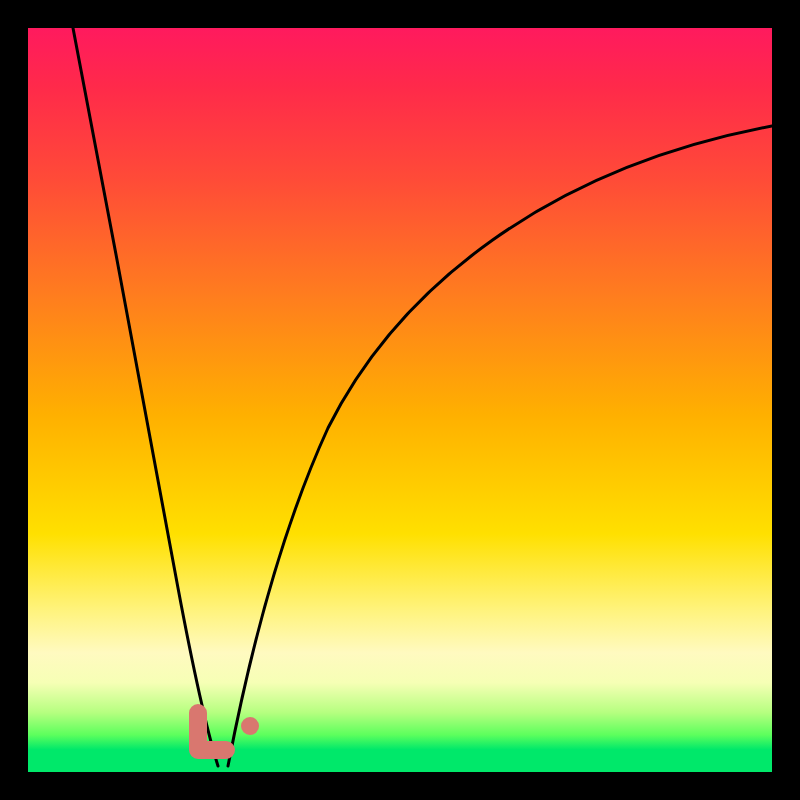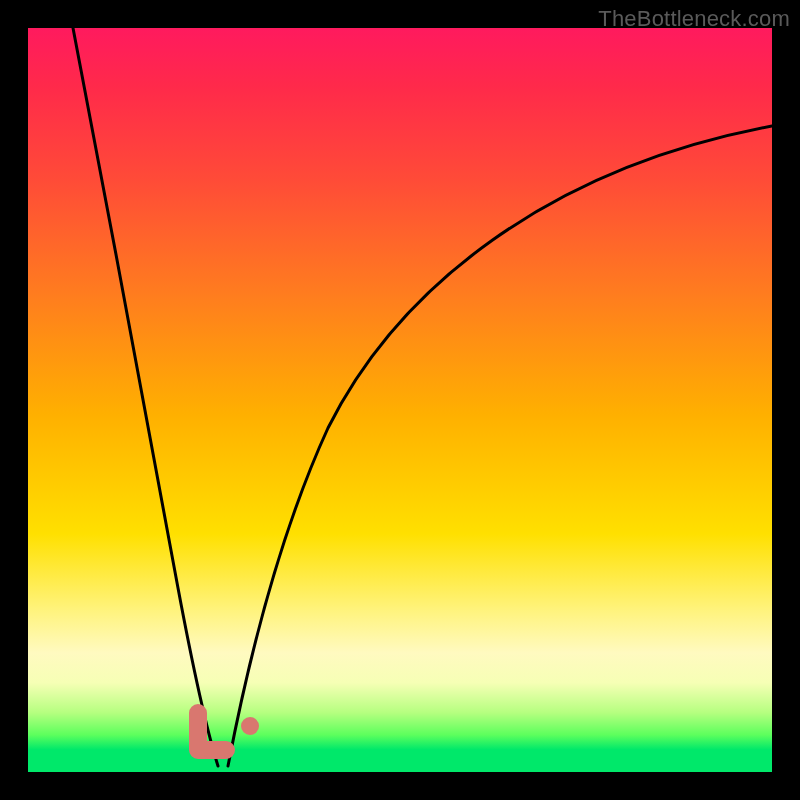--- a/index.html
+++ b/index.html
@@ -95,14 +95,13 @@
 
       <path class="marker" d="M 170 685
                L 170 722
                L 198 722"></path>
 
       <circle class="dot" cx="222" cy="698" r="9"></circle>
     </svg>
 
   </div>
 
-  <div class="watermark">TheBottleneck.com</div>
 </div>
 
 </body></html>

